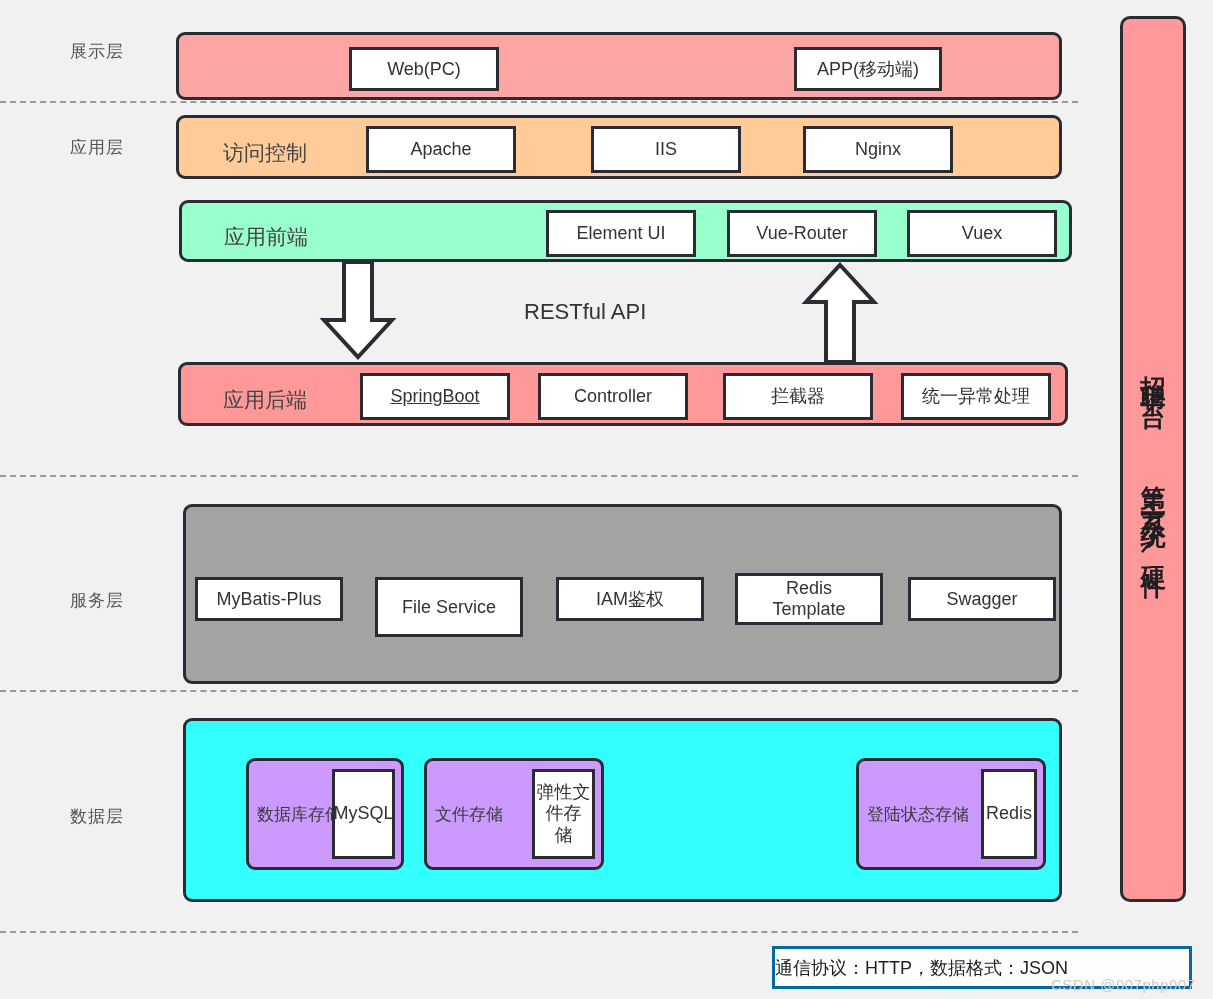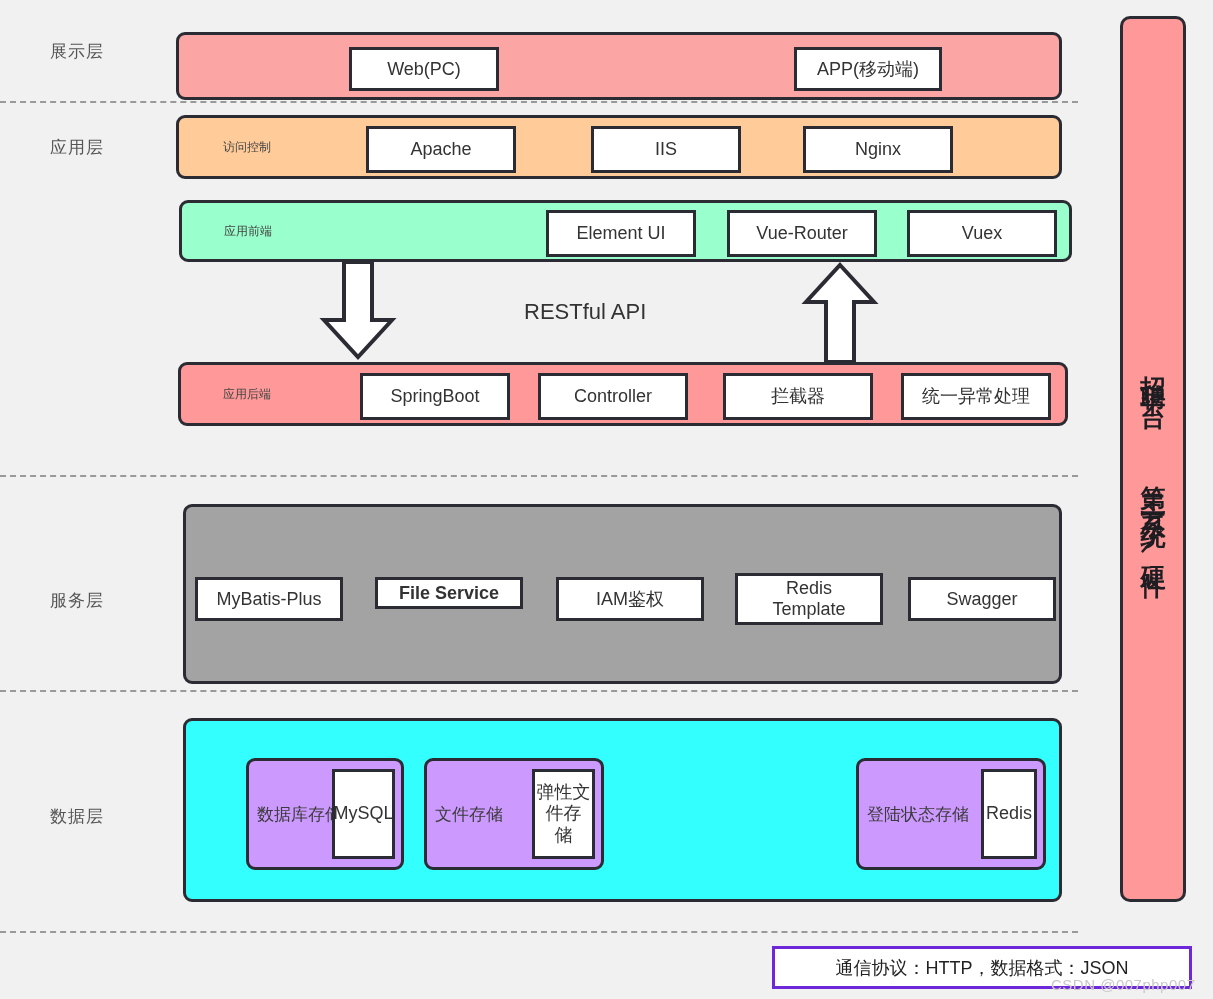--- a/index.html
+++ b/index.html
@@ -19,40 +19,41 @@
     position: absolute;
     inset: 0;
   }
   
   .layer-label {
     position: absolute;
     font-size: 17px;
     color: #555;
     letter-spacing: 1px;
     white-space: nowrap;
+    margin-left: 20px;
   }
   
   .sep {
     position: absolute;
     left: 0;
     width: 1078px;
     border-top: 2px dashed #9a9a9a;
     height: 0;
   }
   
   .band {
     position: absolute;
     border: 3px solid #2b2b33;
     border-radius: 9px;
     box-sizing: border-box;
     display: flex;
     align-items: center;
   }
   .band-title {
-    font-size: 12px;
+    font-size: 21px;
     color: #444;
     white-space: nowrap;
     flex: 0 0 auto;
     font-family: Liberation Serif, serif;
   }
   
   .node {
     background: #ffffff;
     border: 3px solid #2b2b33;
     box-sizing: border-box;
@@ -132,25 +133,24 @@
   .restful {
     position: absolute;
     font-size: 22px;
     color: #333;
     white-space: nowrap;
   }
   
   .protocol {
     position: absolute;
     background: #fff;
-    border: 3px solid #6d28d9;
-    box-sizing: border-box;
-    display: flex;
-    align-items: center;
-    justify-content: center;
+    border: 3px solid #0369a1;
+    box-sizing: border-box;
+    display: flex;
+    align-items: center;
     font-size: 18px;
     color: #222;
   }
   
   .watermark {
     position: absolute;
     font-size: 15px;
     color: #c9c9c9;
     white-space: nowrap;
     letter-spacing: 0.5px;
@@ -199,29 +199,29 @@
   <div class="arrow" style="left:800px; top:262px;">
     <svg width="80" height="102" viewBox="0 0 80 102">
       <polygon points="40,3 74,40 54,40 54,100 26,100 26,40 6,40" fill="#ffffff" stroke="#2b2b33" stroke-width="4" stroke-linejoin="miter"></polygon>
     </svg>
   </div>
 
   <div class="restful" style="left:524px; top:299px;">RESTful API</div>
 
   <div class="band c-red" style="left:178px; top:362px; width:890px; height:64px;">
     <div class="band-title" style="position:absolute; left:42px; top:21px;">应用后端</div>
-    <div class="node" style="position:absolute; left:179px; top:8px; width:150px; height:47px;">SpringBoot</div>
+    <div class="node" style="position:absolute; left:179px; top:8px; width:150px; height:47px;text-decoration:underline;">SpringBoot</div>
     <div class="node" style="position:absolute; left:357px; top:8px; width:150px; height:47px;">Controller</div>
     <div class="node" style="position:absolute; left:542px; top:8px; width:150px; height:47px;">拦截器</div>
     <div class="node" style="position:absolute; left:720px; top:8px; width:150px; height:47px;">统一异常处理</div>
   </div>
 
   <div class="band c-green" style="left:183px; top:504px; width:879px; height:180px;">
     <div class="node" style="position:absolute; left:9px; top:70px; width:148px; height:44px;">MyBatis-Plus</div>
-    <div class="node" style="position:absolute; left:189px; top:70px; width:148px; height:32px;font-weight:bold;">File Service</div>
+    <div class="node" style="position:absolute; left:189px; top:70px; width:148px; height:60px;">File Service</div>
     <div class="node" style="position:absolute; left:370px; top:70px; width:148px; height:44px;">IAM鉴权</div>
     <div class="node" style="position:absolute; left:549px; top:66px; width:148px; height:52px; white-space:pre-line;">Redis
 Template</div>
     <div class="node" style="position:absolute; left:722px; top:70px; width:148px; height:44px;">Swagger</div>
   </div>
 
   <div class="band c-cyan" style="left:183px; top:718px; width:879px; height:184px;">
 
     <div class="store-group c-purple" style="left:16px; top:37px; width:158px; height:112px;margin-left:44px;">
       <div class="store-label">数据库存储</div>

